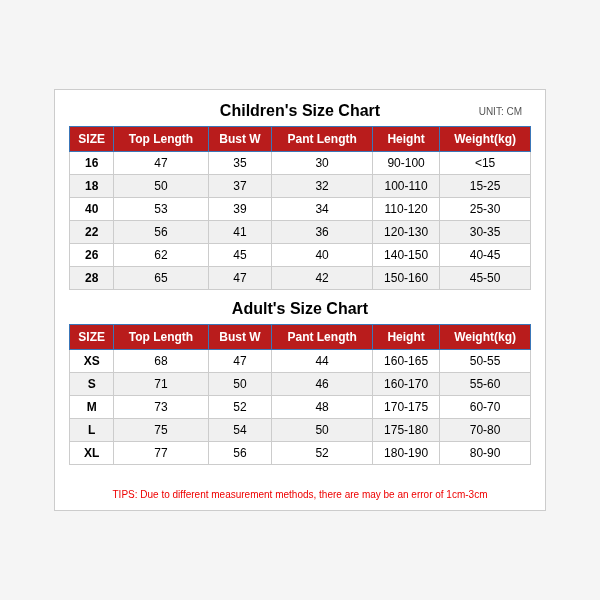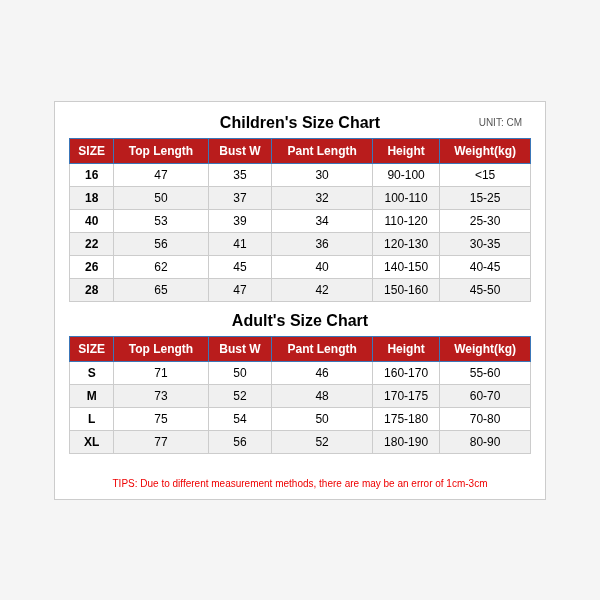--- a/index.html
+++ b/index.html
@@ -159,20 +159,28 @@
       <tr>
         <th>SIZE</th>
         <th>Top Length</th>
         <th>Bust W</th>
         <th>Pant Length</th>
         <th>Height</th>
         <th>Weight(kg)</th>
       </tr>
     </thead>
     <tbody id="adults-tbody">
+    <tr>
+          <td>XS</td>
+          <td>68</td>
+          <td>47</td>
+          <td>44</td>
+          <td>160-165</td>
+          <td>50-55</td>
+        </tr>
         <tr>
           <td>S</td>
           <td>71</td>
           <td>50</td>
           <td>46</td>
           <td>160-170</td>
           <td>55-60</td>
         </tr>
         <tr>
           <td>M</td>

